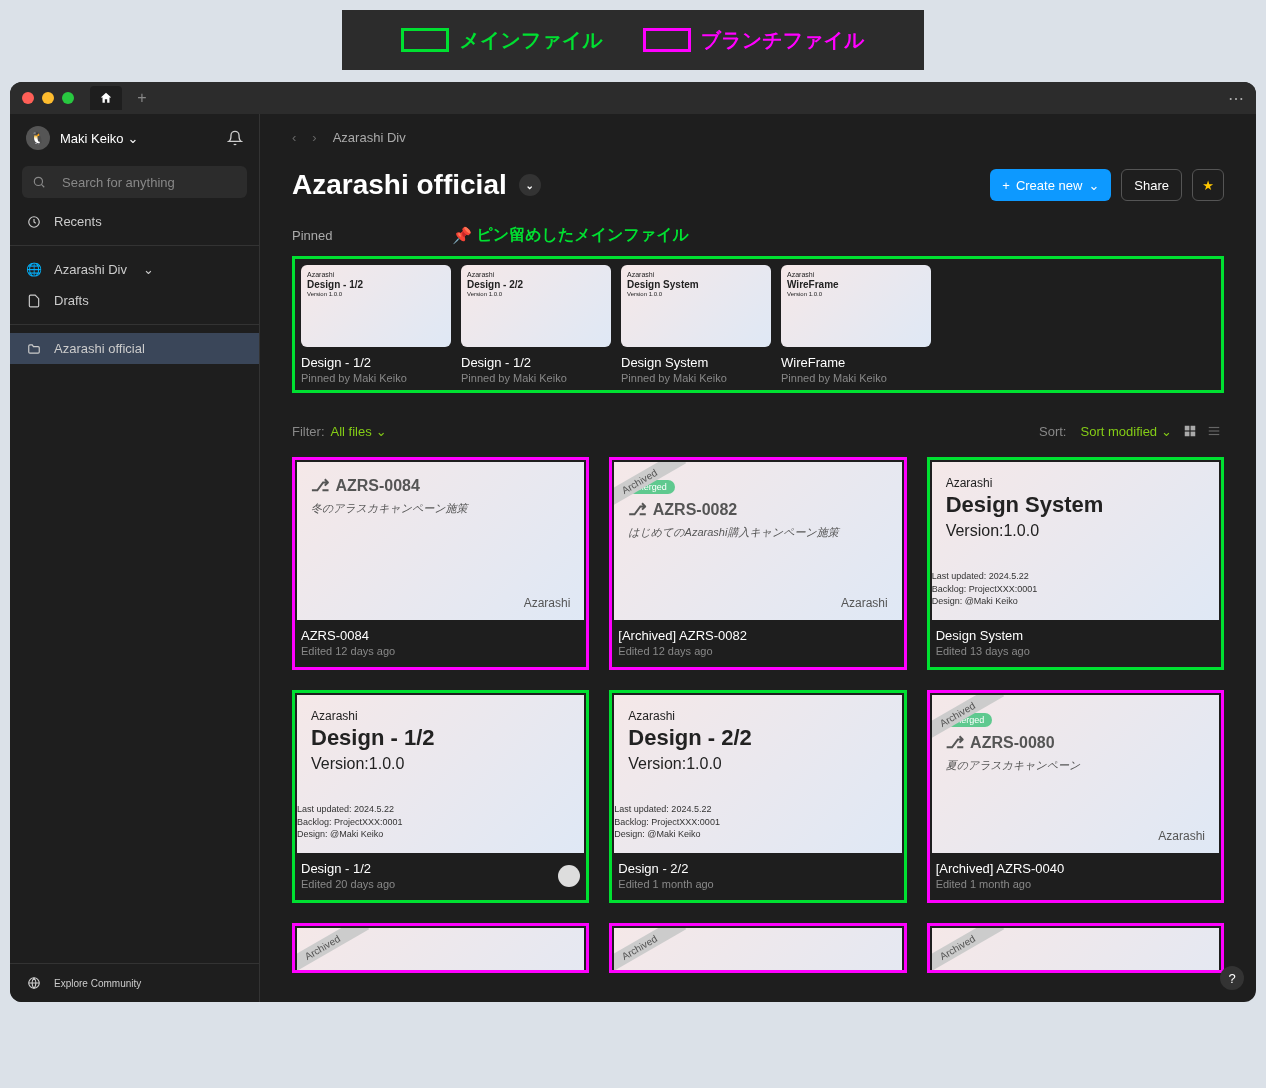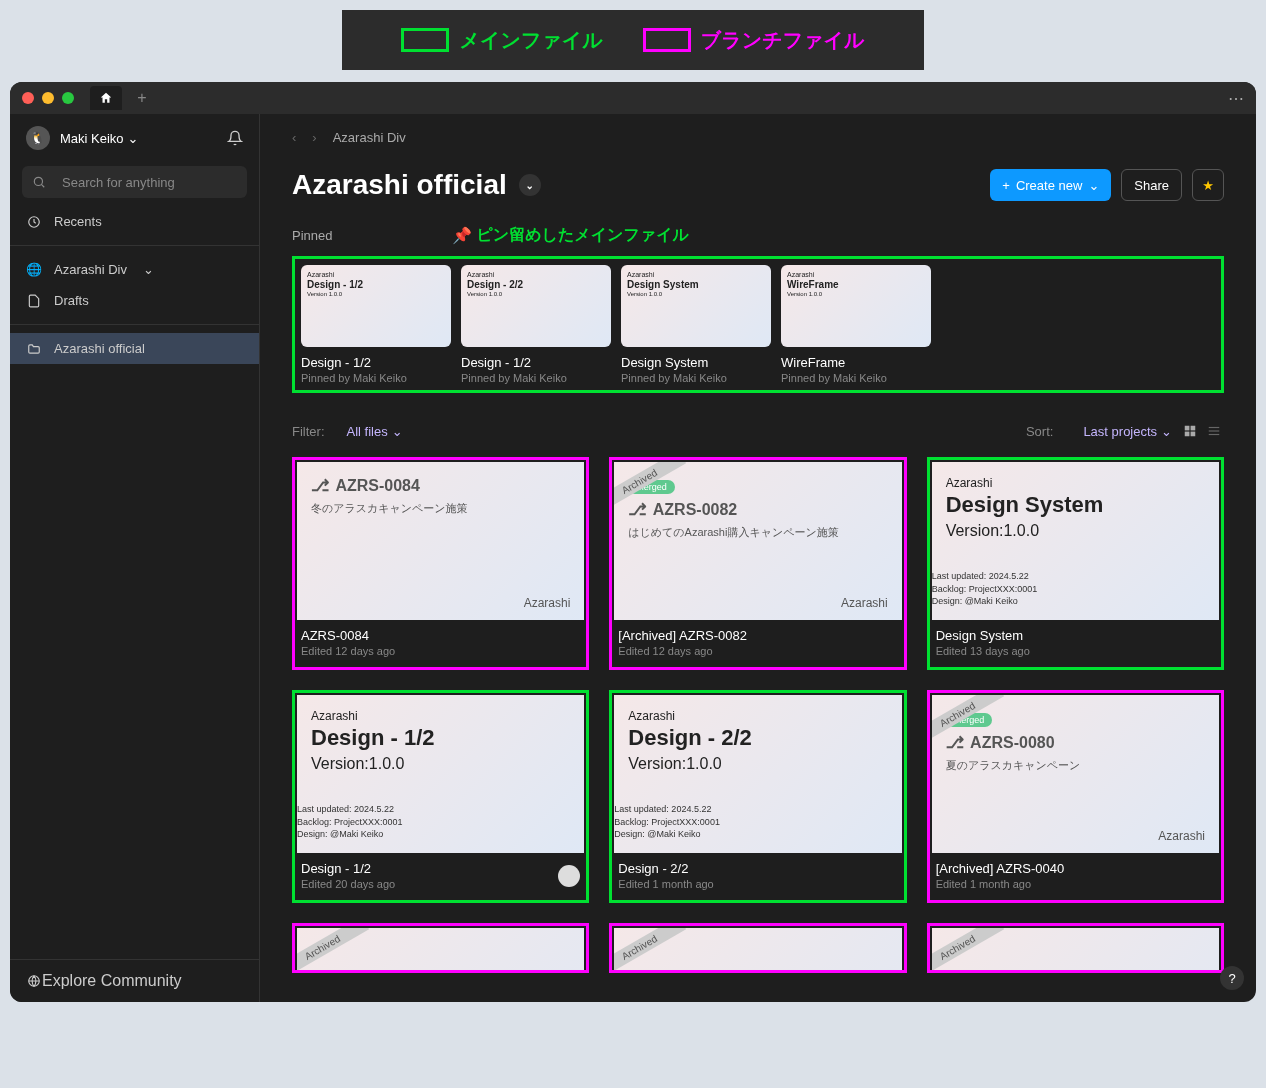--- a/index.html
+++ b/index.html
@@ -30,21 +30,21 @@
 .sidebar-header { padding: 12px 16px; display: flex; align-items: center; gap: 10px; }
 .avatar { width: 24px; height: 24px; border-radius: 50%; background: #555; display: inline-flex; align-items: center; justify-content: center; font-size: 12px; }
 .user-name { color: #fff; font-size: 13px; flex: 1; display: flex; align-items: center; gap: 4px; }
 .bell-icon { color: #ccc; }
 .search-box { margin: 4px 12px 8px; background: #2c2c2c; border-radius: 6px; height: 32px; display: flex; align-items: center; padding: 0 10px; gap: 16px; color: #888; font-size: 13px; }
 .nav-item { padding: 8px 16px; display: flex; align-items: center; gap: 12px; color: #ccc; font-size: 13px; cursor: pointer; }
 .nav-item:hover, .nav-item.selected { background: #3a4659; }
 .nav-icon { width: 16px; display: flex; justify-content: center; }
 .section-divider { border-top: 1px solid #333; margin: 8px 0; }
 .section-label { padding: 8px 16px; color: #888; font-size: 11px; }
-.sidebar-footer { margin-top: auto; padding: 12px 16px; display: flex; align-items: center; color: #ccc; font-size: 16px; border-top: 1px solid #333; }
+.sidebar-footer { margin-top: auto; padding: 12px 16px; display: flex; align-items: center; gap: 12px; color: #ccc; font-size: 10px; border-top: 1px solid #333; }
 
 .main { flex: 1; overflow-y: auto; padding: 16px 32px; color: #fff; position: relative; }
 .breadcrumb-row { display: flex; align-items: center; gap: 16px; color: #aaa; font-size: 13px; margin-bottom: 24px; }
 .nav-arrow { color: #666; cursor: pointer; }
 .page-header { display: flex; align-items: center; margin-bottom: 24px; }
 .page-title { font-size: 28px; font-weight: 600; display: flex; align-items: center; gap: 12px; }
 .chevron-circle { width: 22px; height: 22px; border-radius: 50%; background: #333; display: flex; align-items: center; justify-content: center; font-size: 10px; }
 .header-actions { margin-left: auto; display: flex; gap: 10px; }
 .btn { height: 32px; padding: 0 12px; border-radius: 6px; font-size: 13px; display: flex; align-items: center; gap: 6px; cursor: pointer; border: none; }
 .btn-primary { background: #0d99ff; color: #fff; }
@@ -56,39 +56,39 @@
 .pinned-grid { border: 3px solid #00e031; padding: 6px; display: flex; gap: 10px; margin-bottom: 28px; }
 .pinned-card { width: 150px; }
 .pinned-thumb { height: 82px; background: linear-gradient(135deg, #f5e8e8, #dfe8f5); border-radius: 6px; margin-bottom: 8px; position: relative; overflow: hidden; padding: 6px; color: #222; font-size: 8px; }
 .pinned-thumb .th-brand { font-size: 7px; }
 .pinned-thumb .th-title { font-size: 10px; font-weight: 600; margin: 1px 0; }
 .pinned-thumb .th-ver { font-size: 6px; }
 .card-title { font-size: 13px; color: #fff; }
 .card-sub { font-size: 11px; color: #888; margin-top: 2px; }
 
 .filter-row { display: flex; align-items: center; margin-bottom: 16px; font-size: 13px; color: #888; }
-.filter-val { color: #c4b5fd; margin-left: 22px; display: flex; align-items: center; gap: 4px; }
+.filter-val { color: #84cc16; margin-left: 6px; display: flex; align-items: center; gap: 4px; }
 .sort-group { margin-left: auto; display: flex; align-items: center; gap: 8px; }
 .view-icons { display: flex; gap: 4px; color: #aaa; }
 .view-icon { width: 20px; height: 20px; display: flex; align-items: center; justify-content: center; cursor: pointer; }
 
 .files-grid { display: grid; grid-template-columns: repeat(3, 1fr); gap: 20px; }
 .file-card { border: 3px solid; padding: 2px; }
 .file-card.green { border-color: #00e031; }
 .file-card.magenta { border-color: #ff00ff; }
 .file-thumb { height: 158px; background: linear-gradient(135deg, #f5e8e8, #dfe8f5); position: relative; overflow: hidden; padding: 14px; color: #222; }
 .th-brand2 { font-size: 12px; }
 .th-title2 { font-size: 22px; font-weight: 600; margin: 2px 0 4px; }
 .th-ver2 { font-size: 16px; }
 .th-meta { font-size: 9px; color: #333; position: absolute; bottom: 12px; left: 0; line-height: 1.4; }
 .th-brand-br { position: absolute; bottom: 10px; right: 14px; font-size: 12px; color: #555; }
 .archived-ribbon { position: absolute; top: 12px; left: -24px; background: #ccc; color: #555; font-size: 10px; padding: 2px 30px; transform: rotate(-30deg); }
 .merged-badge { background: #5fc98f; color: #fff; font-size: 9px; padding: 2px 8px; border-radius: 10px; display: inline-block; margin-bottom: 6px; }
 .azrs-id { font-size: 16px; font-weight: 700; color: #555; display: flex; align-items: center; gap: 6px; }
-.azrs-sub { font-size: 11px; color: #555; margin-top: 6px; }
+.azrs-sub { font-size: 11px; color: #555; margin-top: 6px; font-style: italic; }
 .file-info { padding: 8px 4px; display: flex; align-items: center; }
 .file-info-text { flex: 1; }
 .file-avatar { width: 22px; height: 22px; border-radius: 50%; background: #ddd; }
 
 .help-btn { position: absolute; bottom: 12px; right: 12px; width: 24px; height: 24px; border-radius: 50%; background: #333; color: #fff; display: flex; align-items: center; justify-content: center; font-size: 13px; cursor: pointer; }
 
 svg { display: block; }
 </style>
 </head>
 <body>
@@ -256,21 +256,21 @@
 
       <div class="filter-row">
         <span>Filter:</span>
         <span class="filter-val">
             <span>All files</span> 
             <span>⌄</span>
           </span>
         <div class="sort-group">
           <span>Sort:</span>
           <span class="filter-val">
-              <span>Last projects</span> 
+              <span>Sort modified</span> 
               <span>⌄</span>
             </span>
           <div class="view-icons">
             <div class="view-icon">
                 <svg width="14" height="14" viewBox="0 0 24 24" fill="currentColor">
                   <rect x="3" y="3" width="8" height="8"></rect>
                   <rect x="13" y="3" width="8" height="8"></rect>
                   <rect x="3" y="13" width="8" height="8"></rect>
                   <rect x="13" y="13" width="8" height="8"></rect>
                 </svg>

